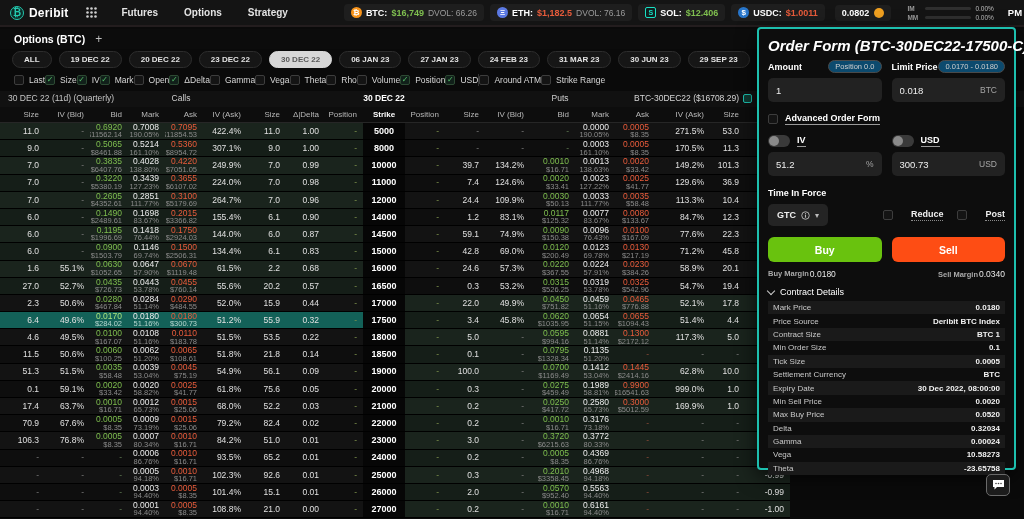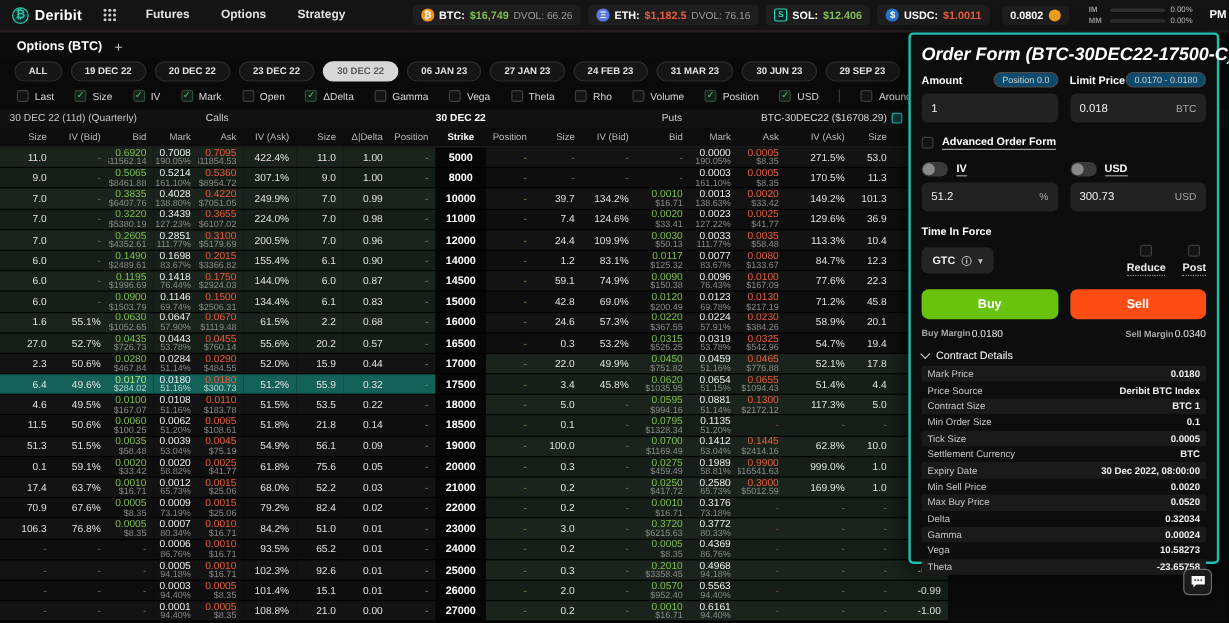--- a/index.html
+++ b/index.html
@@ -36,21 +36,21 @@
   .meter .mval{color:#bdbdbd;font-size:6.5px;}
   .pm{color:#fff;font-size:9.5px;font-weight:bold;margin-left:4px;}
 
   
   .subbar{position:absolute;top:29px;left:0;width:1024px;height:20px;display:flex;align-items:center;gap:10px;padding:0 14px;background:#0c0c0c;}
   .page-title{color:#fff;font-size:10.5px;font-weight:bold;}
   .add-ic{color:#bdbdbd;font-size:12px;cursor:pointer;line-height:1;}
   .tabs{position:absolute;top:50px;left:0;width:1024px;height:19px;display:flex;align-items:center;gap:7px;padding:0 12px;}
   .tab{background:#161616;border:1px solid #2d2d2d;color:#e2e2e2;font-size:8px;font-weight:bold;border-radius:9px;padding:3px 11px;white-space:nowrap;cursor:pointer;}
   .tab.active{background:#d7d7d7;border-color:#d7d7d7;color:#5a5a5a;}
-  .filters{position:absolute;top:70px;left:0;width:1024px;height:19px;display:flex;align-items:center;gap:17px;padding:0 14px;}
+  .filters{position:absolute;top:70px;left:0;width:1024px;height:19px;display:flex;align-items:center;padding:0 14px;}
   .filt{display:flex;align-items:center;gap:5px;cursor:pointer;}
   .box{width:10px;height:10px;border:1px solid #3d3d3d;border-radius:2px;background:#141414;display:flex;align-items:center;justify-content:center;}
   .box.on{border-color:#2d4a33;background:#11201a;}
   .box .ck{color:#56c06a;font-size:8px;line-height:1;}
   .filt span.flbl{color:#d8d8d8;font-size:8.5px;}
   .fdivider{width:1px;height:12px;background:#333;}
 
   
   .table-wrap{position:absolute;top:91px;left:0;width:1024px;height:428px;}
   .sec-head{position:relative;height:16px;background:#111;}
@@ -110,21 +110,21 @@
   .tog-row{display:grid;grid-template-columns:1fr 1fr;gap:10px;margin-top:10px;}
   .tog{display:flex;align-items:center;gap:7px;cursor:pointer;}
   .tpill{width:22px;height:12px;border-radius:6px;background:#3a3a3a;position:relative;}
   .tpill .knob{position:absolute;left:1px;top:1px;width:10px;height:10px;border-radius:50%;background:#8a8a8a;}
   .tog .tlbl{color:#fff;font-size:9px;font-weight:bold;border-bottom:1px solid #9a9a9a;padding-bottom:1px;}
   .tif-lbl{color:#fff;font-size:9px;font-weight:bold;margin-top:12px;}
   .tif-row{display:flex;align-items:center;margin-top:6px;}
   .select{display:flex;align-items:center;gap:5px;background:#242424;border-radius:5px;height:22px;padding:0 9px;color:#eee;font-size:9px;font-weight:bold;cursor:pointer;}
   .caret{color:#bbb;font-size:8px;}
   .tif-right{margin-left:auto;display:flex;gap:14px;align-items:center;}
-  .mini-check{display:flex;align-items:center;gap:4px;cursor:pointer;flex-direction:column;}
+  .mini-check{display:flex;align-items:center;gap:18px;cursor:pointer;}
   .mini-check .mlbl2{color:#eee;font-size:9px;font-weight:bold;border-bottom:1px dotted #8a8a8a;padding-bottom:1px;}
   .btn-row{display:grid;grid-template-columns:1fr 1fr;gap:10px;margin-top:11px;}
   .btn{height:25px;border:0;border-radius:6px;color:#fff;font-size:10.5px;font-weight:bold;cursor:pointer;font-family:inherit;}
   .btn.buy{background:#69c20e;}
   .btn.sell{background:#fe4d14;}
   .marg-row{display:flex;justify-content:space-between;margin-top:7px;}
   .marg{display:flex;flex-direction:row;gap:1px;}
   .marg.right{align-items:flex-end;}
   .marg .m-l{color:#a9a9a9;font-size:7.5px;font-weight:bold;}
   .marg .m-v{color:#e8e8e8;font-size:8.5px;}
@@ -612,21 +612,21 @@
           </span>
           <span class="cell c white">
             <span class="main">0.2851</span>
             <span class="sub">111.77%</span>
           </span>
           <span class="cell c red">
             <span class="main">0.3100</span>
             <span class="sub">$5179.69</span>
           </span>
           <span class="cell c">
-            <span class="main">200.5%</span>
+            <span class="main">264.7%</span>
           </span>
           <span class="cell c">
             <span class="main">7.0</span>
           </span>
           <span class="cell c">
             <span class="main">0.96</span>
           </span>
           <span class="cell c posc">
             <span class="main dash">-</span>
           </span>

